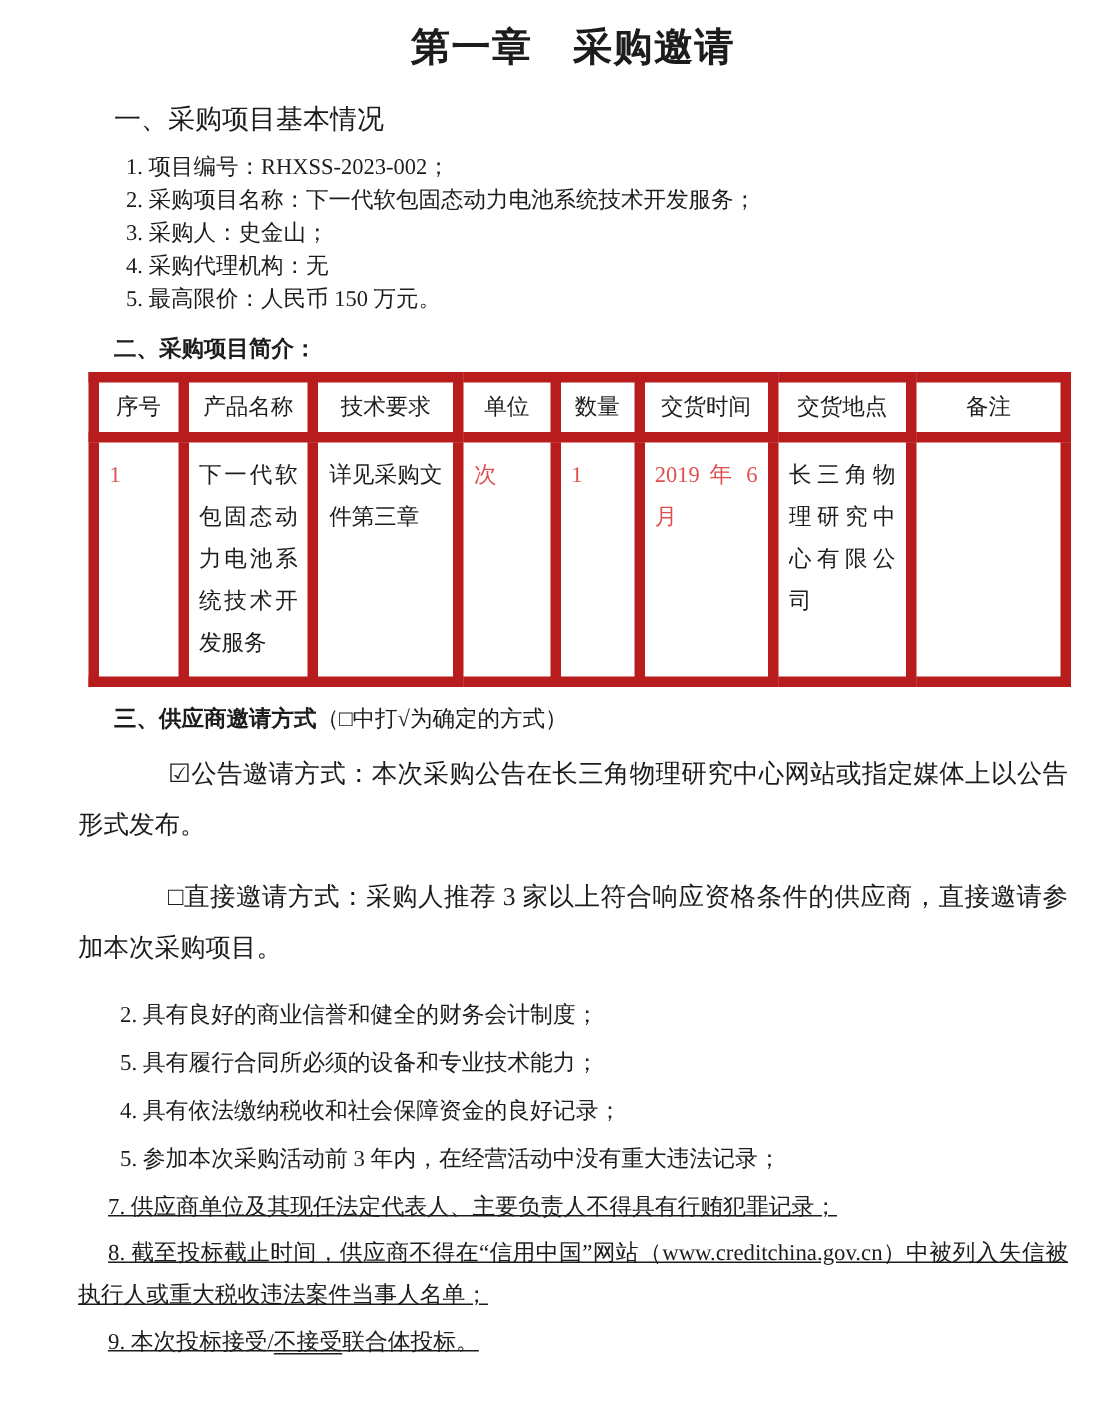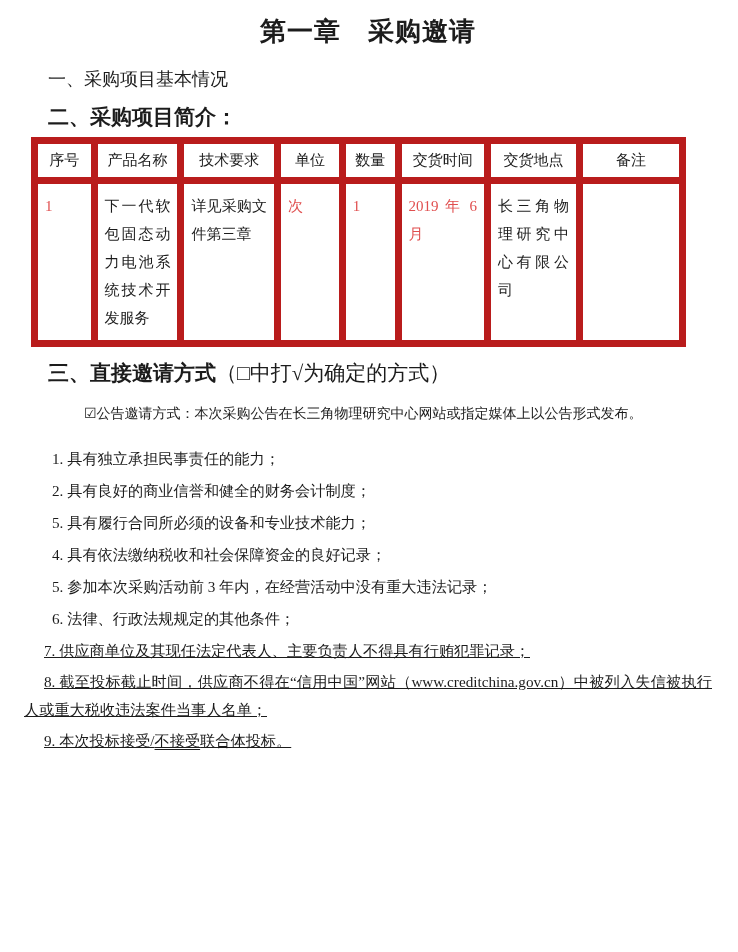--- a/index.html
+++ b/index.html
@@ -6,35 +6,35 @@
   body{
     width:738px;height:952px;
     background:#ffffff;
     font-family:"Liberation Serif","DejaVu Serif",serif;
     color:#1c1c1c;
     overflow:hidden;
   }
   .page{
     box-sizing:border-box;
     width:738px;height:768px;
-    padding:10px 26px 0 24px;
+    padding:10px 26px 0 52px;
   }
   .doc-title{
     text-align:center;
     font-size:26px;
     font-weight:bold;
     letter-spacing:1px;
     margin:4px 0 18px 0;
   }
   .h-plain{
     font-size:18px;
     margin:14px 0 10px 24px;
   }
   .h-bold{
-    font-size:21px;
+    font-size:15px;
     font-weight:bold;
     margin:12px 0 6px 24px;
   }
   .h-bold .h-normal{font-weight:normal;text-align:center;}
   .basic-list{margin:0 0 4px 0;}
   .basic-list p{
     margin:0;
     padding-left:32px;
     font-size:15px;
     line-height:22px;
@@ -60,21 +60,21 @@
   }
   table.spec td{
     font-size:15px;
     vertical-align:top;
     padding:8px 7px;
     line-height:28px;
   }
   td.just{text-align:justify;text-align-last:left;}
   .red{color:var(--accent-red,#e04f4f);}
   .para{
-    font-size:14px;
+    font-size:17px;
     line-height:34px;
     text-indent:60px;
     margin:10px 0 14px 0;
     text-align:justify;
   }
   .cond{
     font-size:15.2px;
     line-height:28px;
     margin:0 0 4px 0;
     text-indent:28px;
@@ -85,20 +85,27 @@
 </style>
 </head>
 <body>
 
 <div class="page">
 
   <div class="doc-title">第一章　采购邀请</div>
 
   <div class="h-plain">一、采购项目基本情况</div>
 
+  <div class="basic-list">
+    <p>1. 项目编号：RHXSS-2023-002；</p>
+    <p>2. 采购项目名称：下一代软包固态动力电池系统技术开发服务；</p>
+    <p>3. 采购人：史金山；</p>
+    <p>4. 采购代理机构：无</p>
+    <p>5. 最高限价：人民币 150 万元。</p>
+  </div>
 
   <div class="h-bold">二、采购项目简介：</div>
 
   <table class="spec">
     <colgroup>
       <col style="width:9.2%">
         <col style="width:13.4%">
         <col style="width:14.9%">
       <col style="width:10%">
         <col style="width:8.6%">
@@ -125,31 +132,30 @@
         <td class="just">详见采购文件第三章</td>
         <td class="red">次</td>
         <td class="red">1</td>
         <td class="red just">2019 年 6 月</td>
         <td class="just">长三角物理研究中心有限公司</td>
         <td></td>
       </tr>
     </tbody>
   </table>
 
-  <div class="h-bold"><span>三、直接邀请方式</span><span class="h-normal">（□中打√为确定的方式）</span></div>
+  <div class="h-bold"><span>三、供应商邀请方式</span><span class="h-normal">（□中打√为确定的方式）</span></div>
 
   <p class="para"><span>☑</span><span>公告邀请方式：本次采购公告在长三角物理研究中心网站或指定媒体上以公告形式发布。</span></p>
 
+  <p class="para"><span>□</span><span>直接邀请方式：采购人推荐 3 家以上符合响应资格条件的供应商，直接邀请参加本次采购项目。</span></p>
 
 
   <div style="margin-top:8px;">
-    <p class="cond">1. 具有独立承担民事责任的能力；</p>
     <p class="cond">2. 具有良好的商业信誉和健全的财务会计制度；</p>
     <p class="cond">5. 具有履行合同所必须的设备和专业技术能力；</p>
     <p class="cond">4. 具有依法缴纳税收和社会保障资金的良好记录；</p>
     <p class="cond">5. 参加本次采购活动前 3 年内，在经营活动中没有重大违法记录；</p>
-    <p class="cond">6. 法律、行政法规规定的其他条件；</p>
     <p class="cond tight">7. 供应商单位及其现任法定代表人、主要负责人不得具有行贿犯罪记录；</p>
     <p class="cond tight">8. 截至投标截止时间，供应商不得在“信用中国”网站（www.creditchina.gov.cn）中被列入失信被执行人或重大税收违法案件当事人名单；</p>
     <p class="cond tight"><span>9. 本次投标接受/</span><span class="u">不接受</span><span>联合体投标。</span></p>
   </div>
 
 </div>
 
 </body></html>

